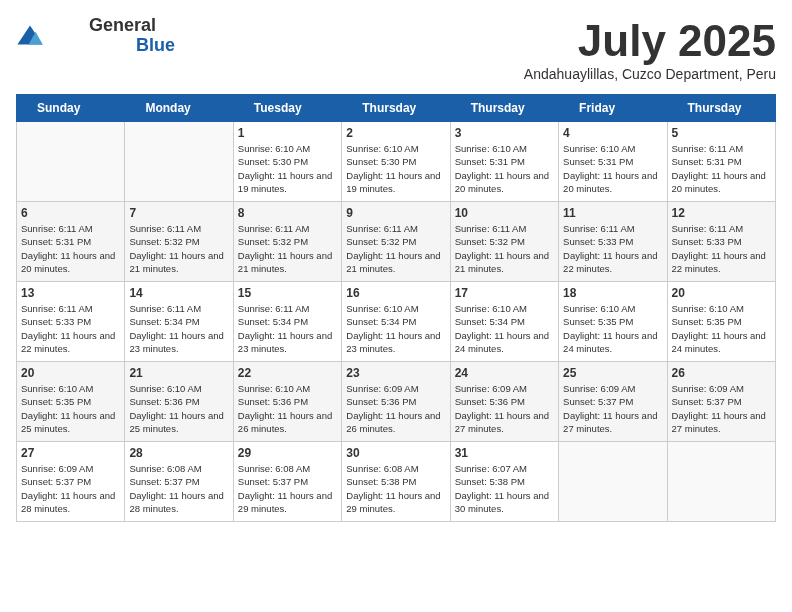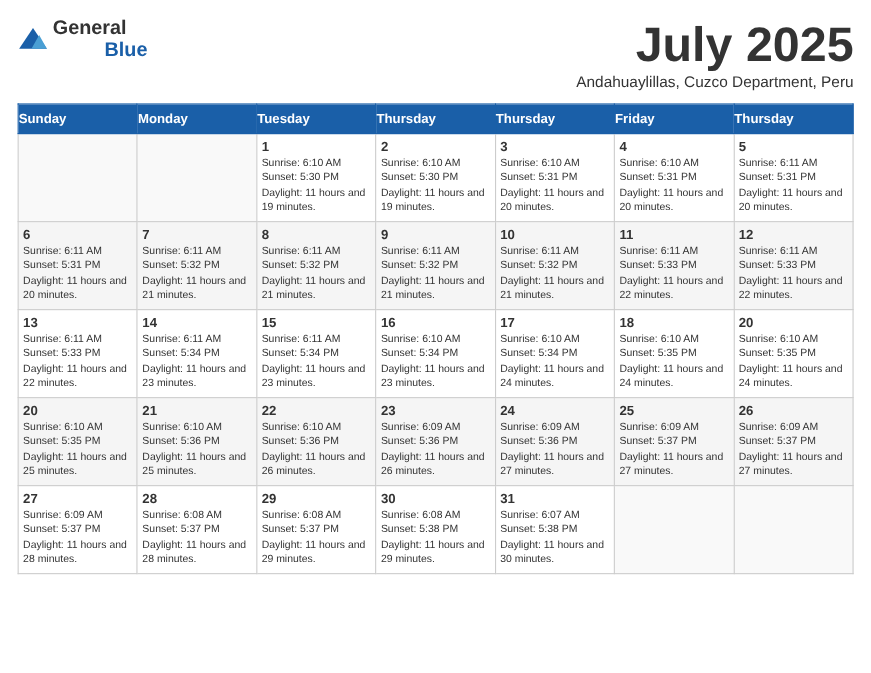--- a/index.html
+++ b/index.html
@@ -12,20 +12,21 @@
     }
     .header {
       display: flex;
       justify-content: space-between;
       align-items: flex-start;
       margin-bottom: 12px;
     }
     .logo {
       display: flex;
       align-items: center;
+      gap: 41px;
     }
     .logo-text {
       display: flex;
       flex-direction: column;
       line-height: 1.1;
     }
     .logo-general {
       font-size: 18px;
       font-weight: bold;
       color: #333;
@@ -56,21 +57,21 @@
       margin-left: 16px;
     }
     .calendar {
       width: 100%;
       border-collapse: collapse;
       font-size: 11px;
     }
     .calendar th {
       background-color: #1a5fa8;
       color: white;
-      padding: 6px 0;
+      padding: 6px 20px;
       text-align: left;
       font-size: 12px;
       font-weight: bold;
       border: 1px solid #1a5fa8;
     }
     .calendar td {
       border: 1px solid #ccc;
       vertical-align: top;
       padding: 4px;
       width: calc(100% / 7);

